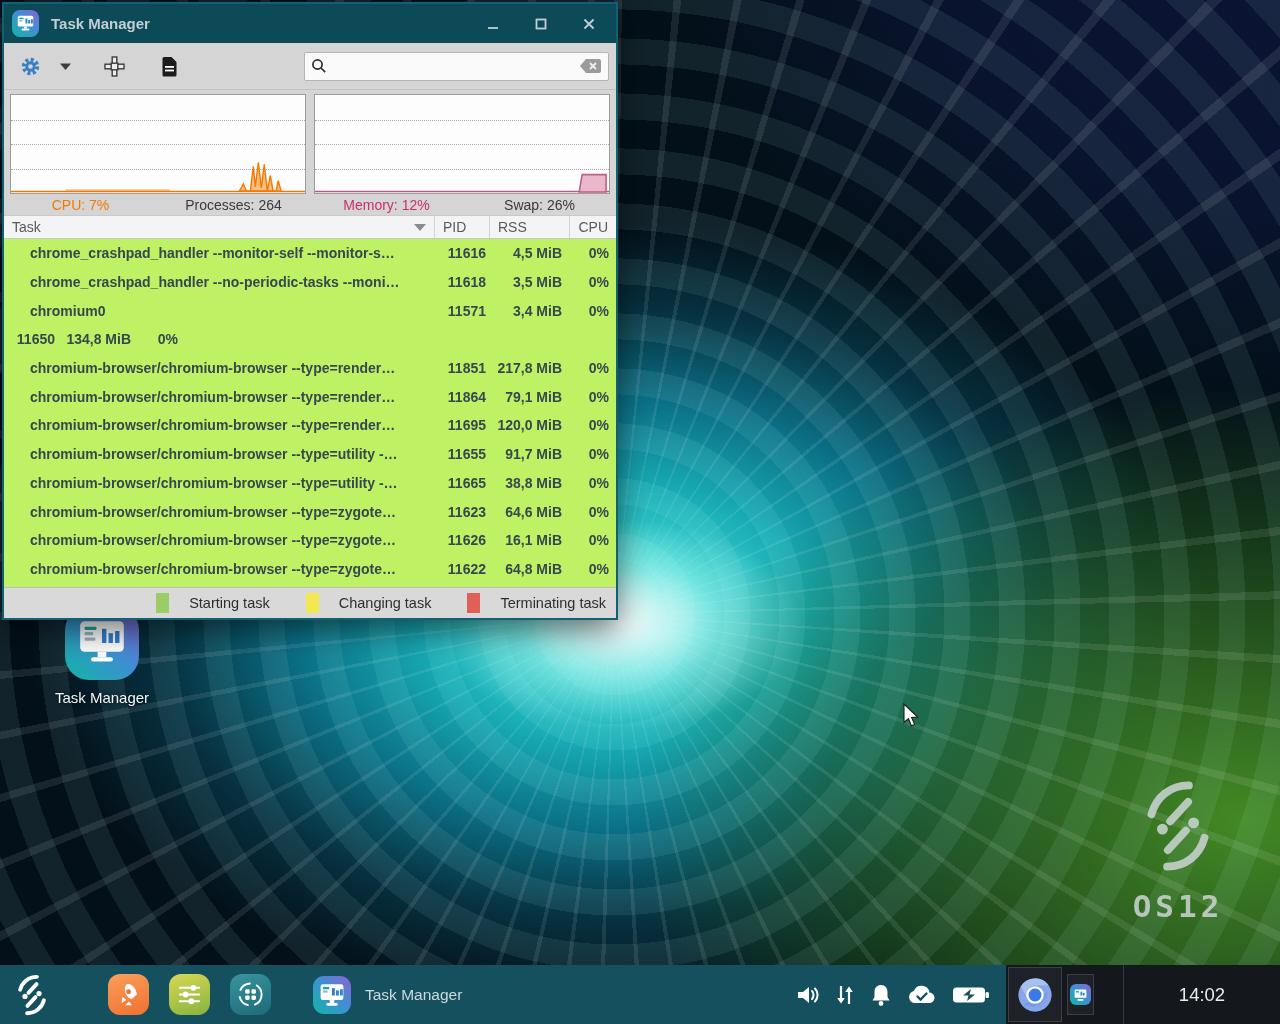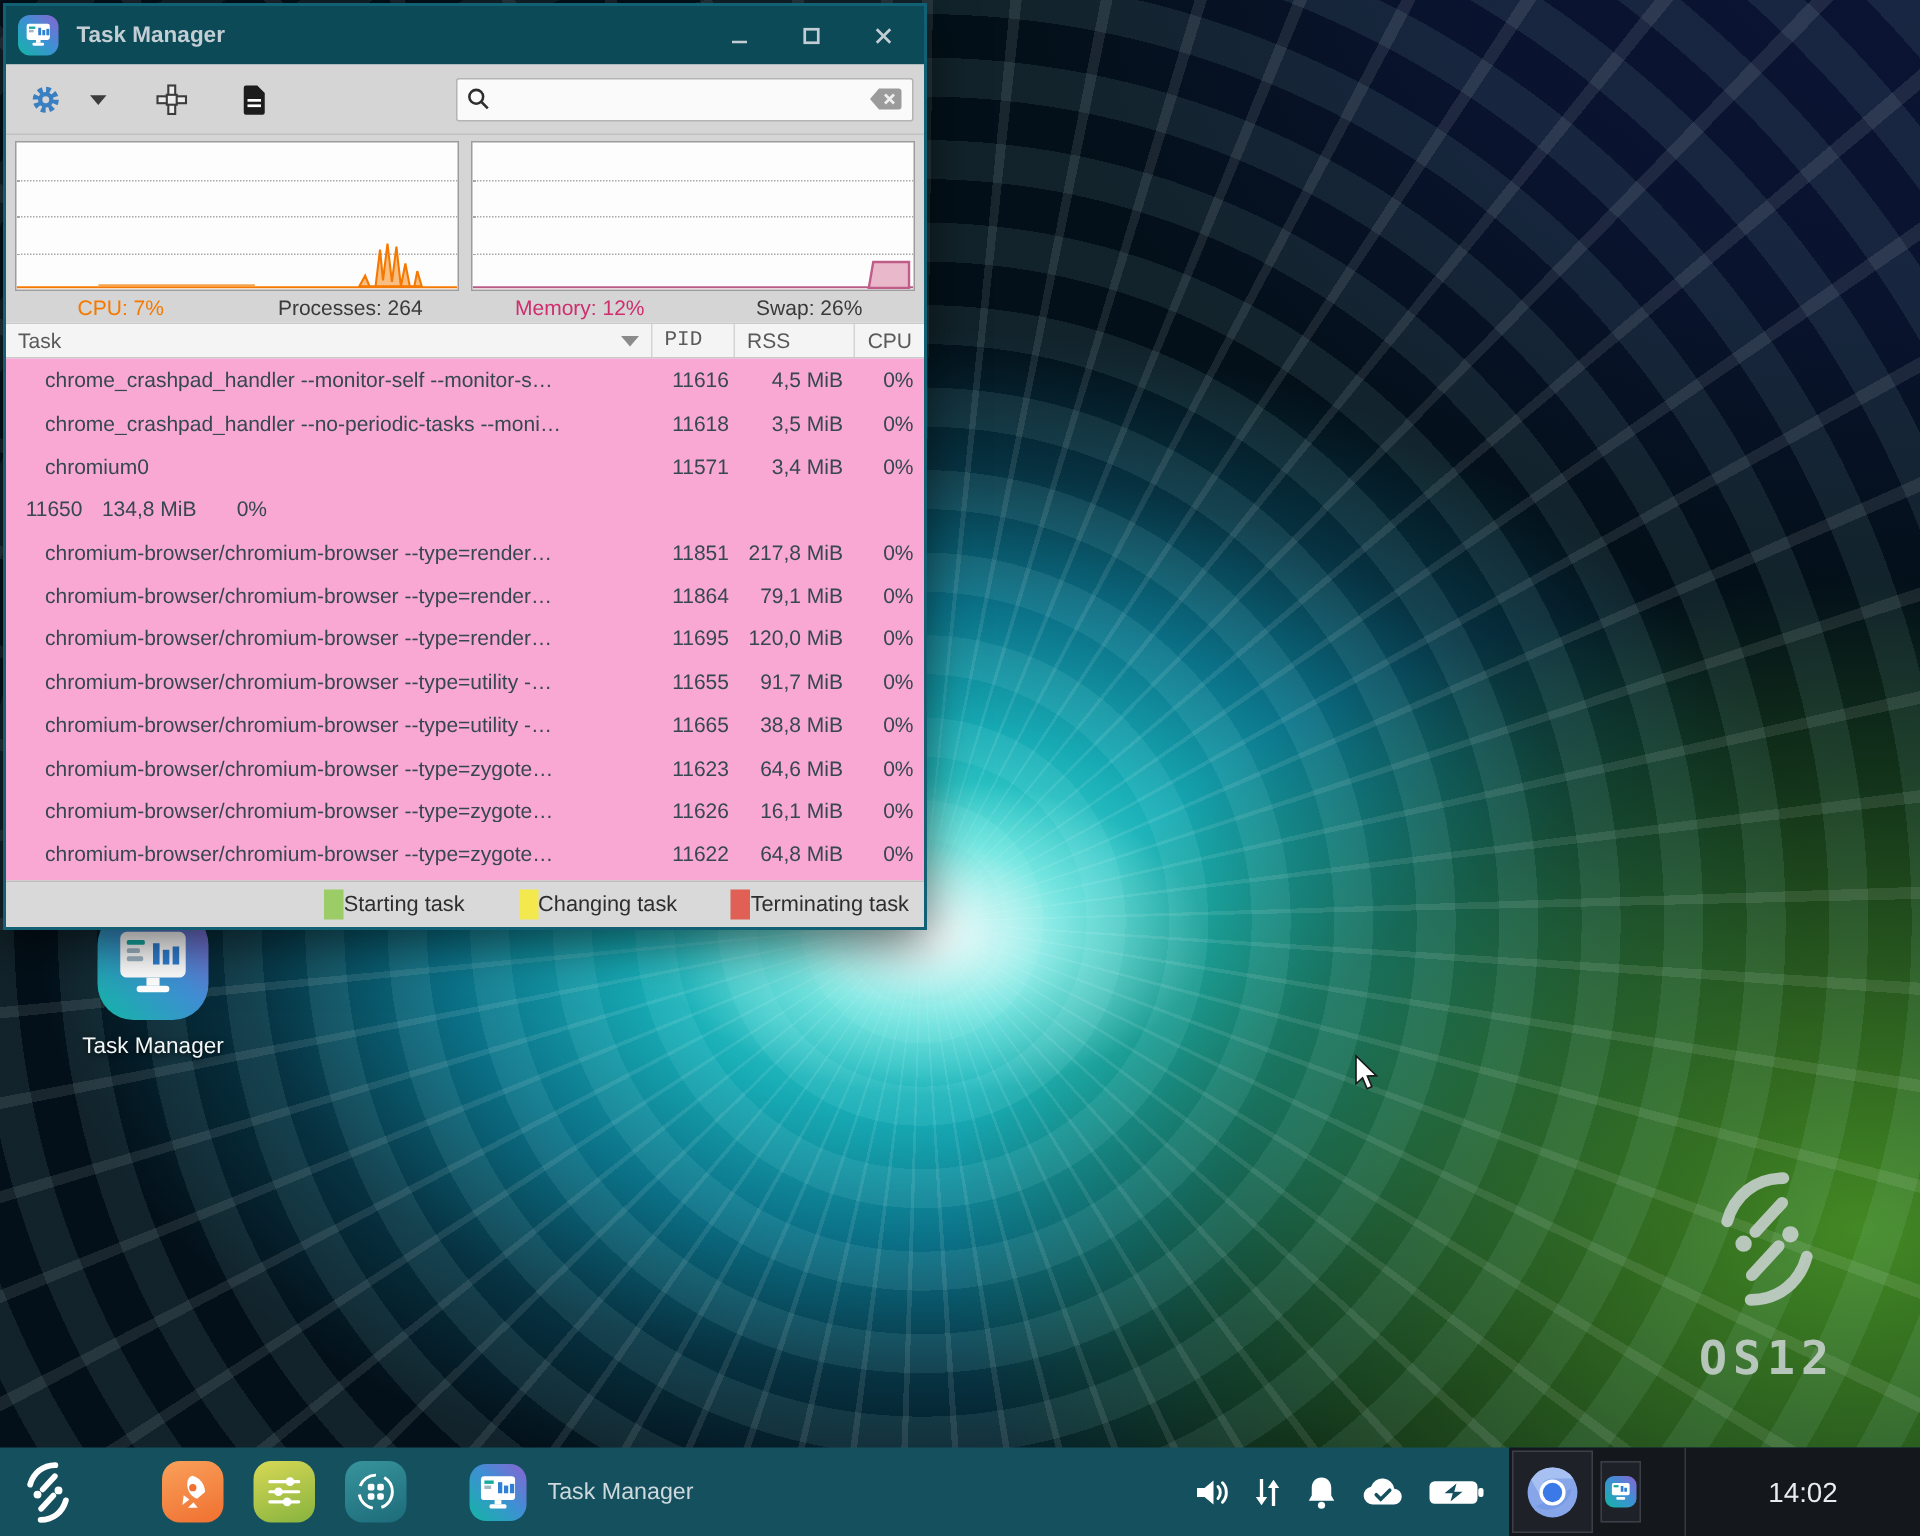--- a/index.html
+++ b/index.html
@@ -49,31 +49,31 @@
 
   .stats { height:21px; background:#d5d5d5; display:flex; align-items:center; font-size:14px; flex:none; }
   .stats span { flex:1; text-align:center; color:#3a3a3a; }
   .stat-cpu { color:#f57900 !important; }
   .stat-mem { color:#cf2d6e !important; }
 
   .thead { height:24px; background:#f4f4f4; border-top:1px solid #c9c9c9; border-bottom:1px solid #c9c9c9; display:flex; font-size:14px; color:#5a5a5a; flex:none; align-items:center; }
   .thead .hc { height:100%; display:flex; align-items:center; border-right:1px solid #d4d4d4; padding:0 8px; }
   .hc-task { flex:1; padding-left:8px !important; }
   .hc-task .sort { margin-left:auto; width:0; height:0; border-left:6px solid transparent; border-right:6px solid transparent; border-top:7px solid #8b8b8b; }
-  .hc-pid { width:55px;font-family:Liberation Mono, monospace; } .hc-rss { width:80px; } .hc-cpu { width:46px; border-right:none !important; justify-content:flex-end; }
-
-  .tbody { flex:1; background:#f9a8d4; overflow:hidden; }
+  .hc-pid { width:55px; } .hc-rss { width:80px; } .hc-cpu { width:46px; border-right:none !important; justify-content:flex-end; }
+
+  .tbody { flex:1; background:#bef264; overflow:hidden;font-weight:bold; }
   .trow { height:28.7px; display:flex; align-items:center; font-size:14px; color:#37474f; }
   .c-task { flex:1; padding-left:26px; white-space:nowrap; overflow:hidden; }
   .c-pid { width:55px; text-align:right; padding-right:4px; }
   .c-rss { width:80px; text-align:right; padding-right:8px; }
   .c-cpu { width:46px; text-align:right; padding-right:7px; }
 
   .statusbar { height:31px; background:#d9d9d9; border-top:1px solid #bdbdbd; display:flex; align-items:center; justify-content:flex-end; gap:36px; padding-right:10px; font-size:14.5px; color:#2e2e2e; flex:none; }
-  .leg-item { display:flex; align-items:center; gap:0; }
+  .leg-item { display:flex; align-items:center; gap:20px; }
   .leg-sq { width:13px; height:20px; }
 
   
   .cursor { position:absolute; left:903px; top:703px; }
 
   
   .taskbar { position:absolute; left:0; bottom:0; width:1280px; height:59px; background:#15505f; }
   .tb-left { position:absolute; left:0; top:0; height:100%; display:flex; align-items:center; }
   .start-btn { width:64px; height:100%; display:flex; align-items:center; justify-content:center; }
   .start-btn svg { width:36px; height:42px; }

